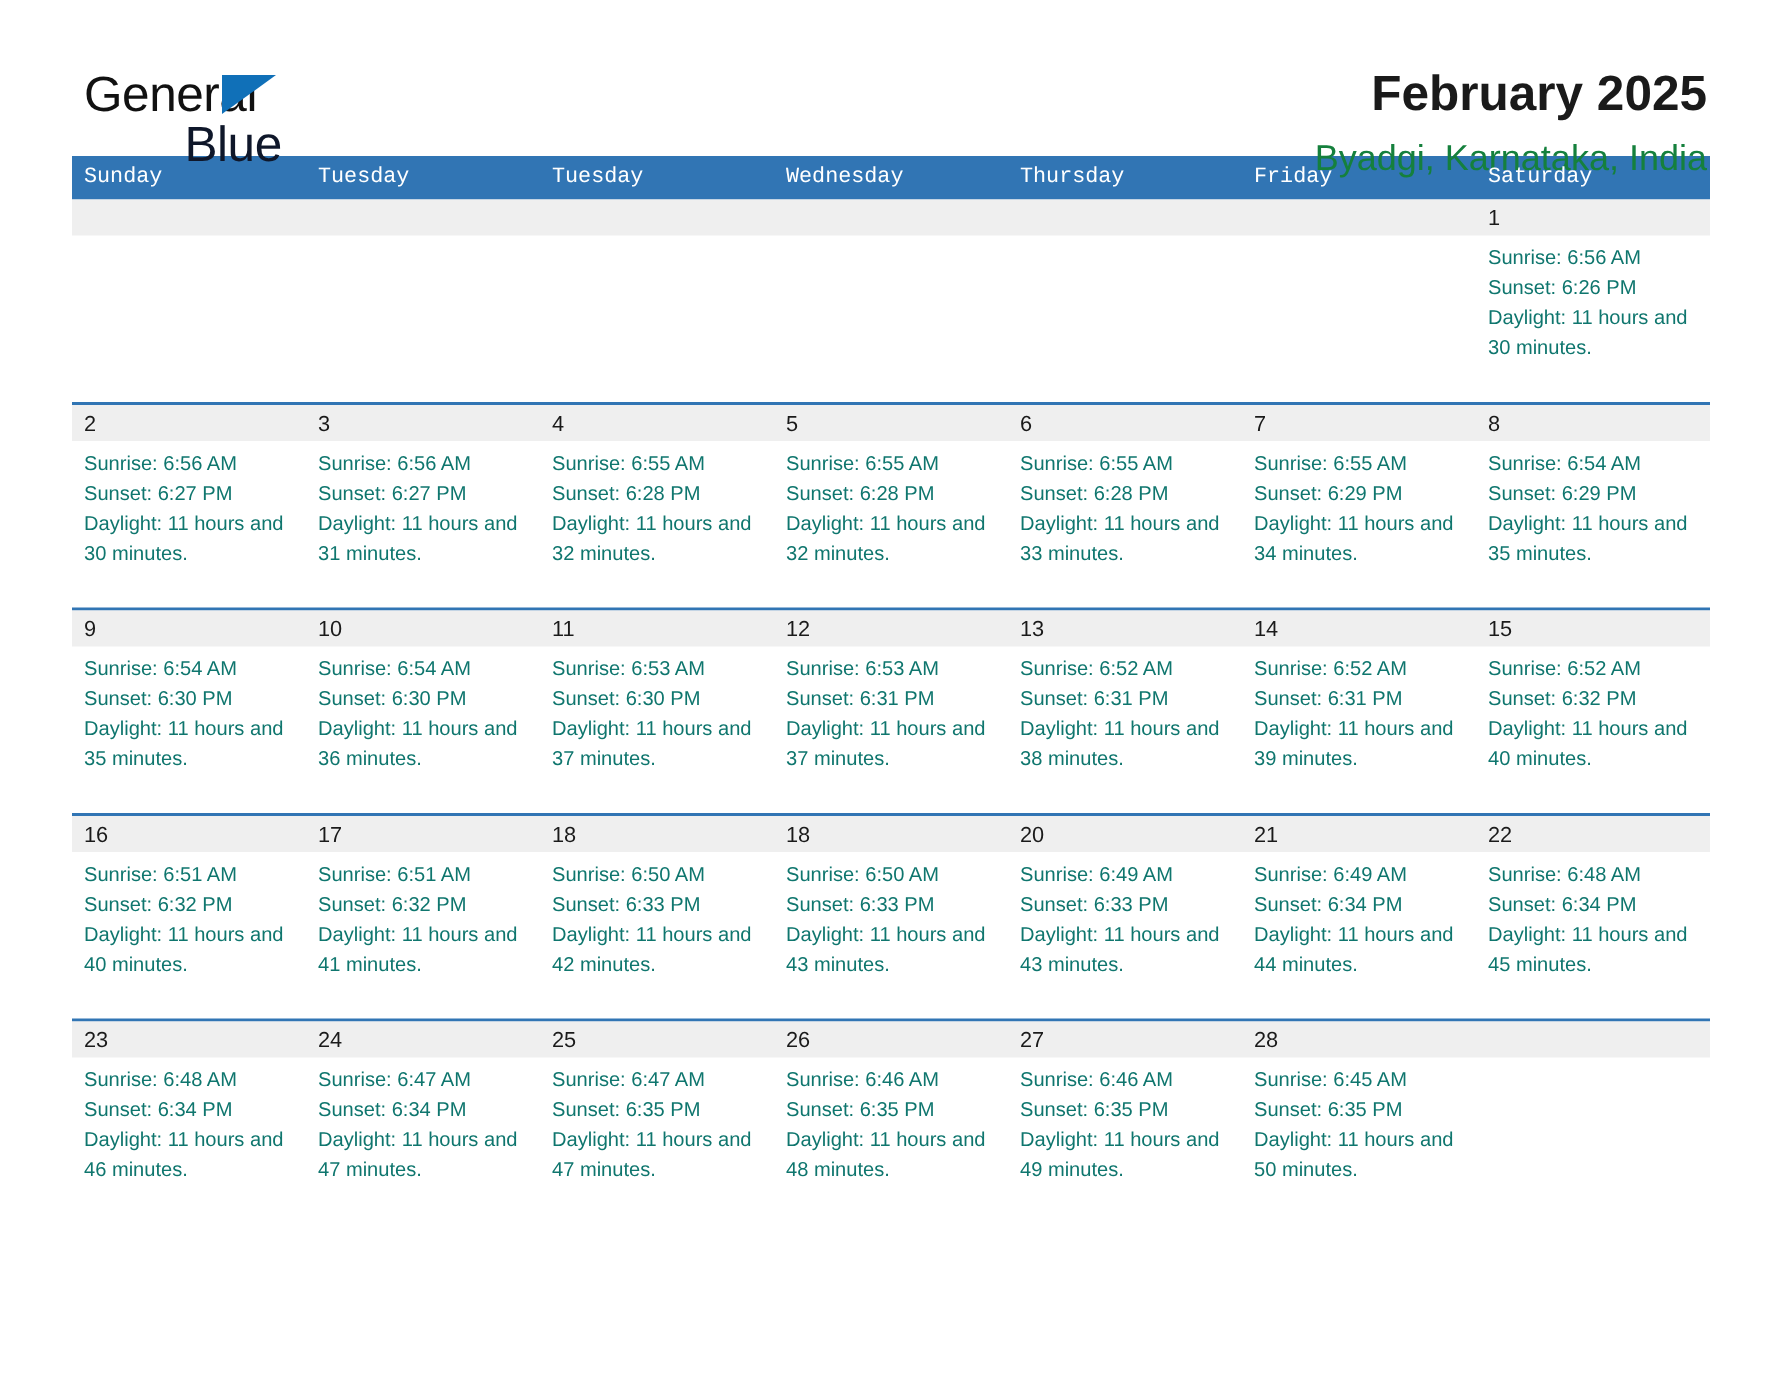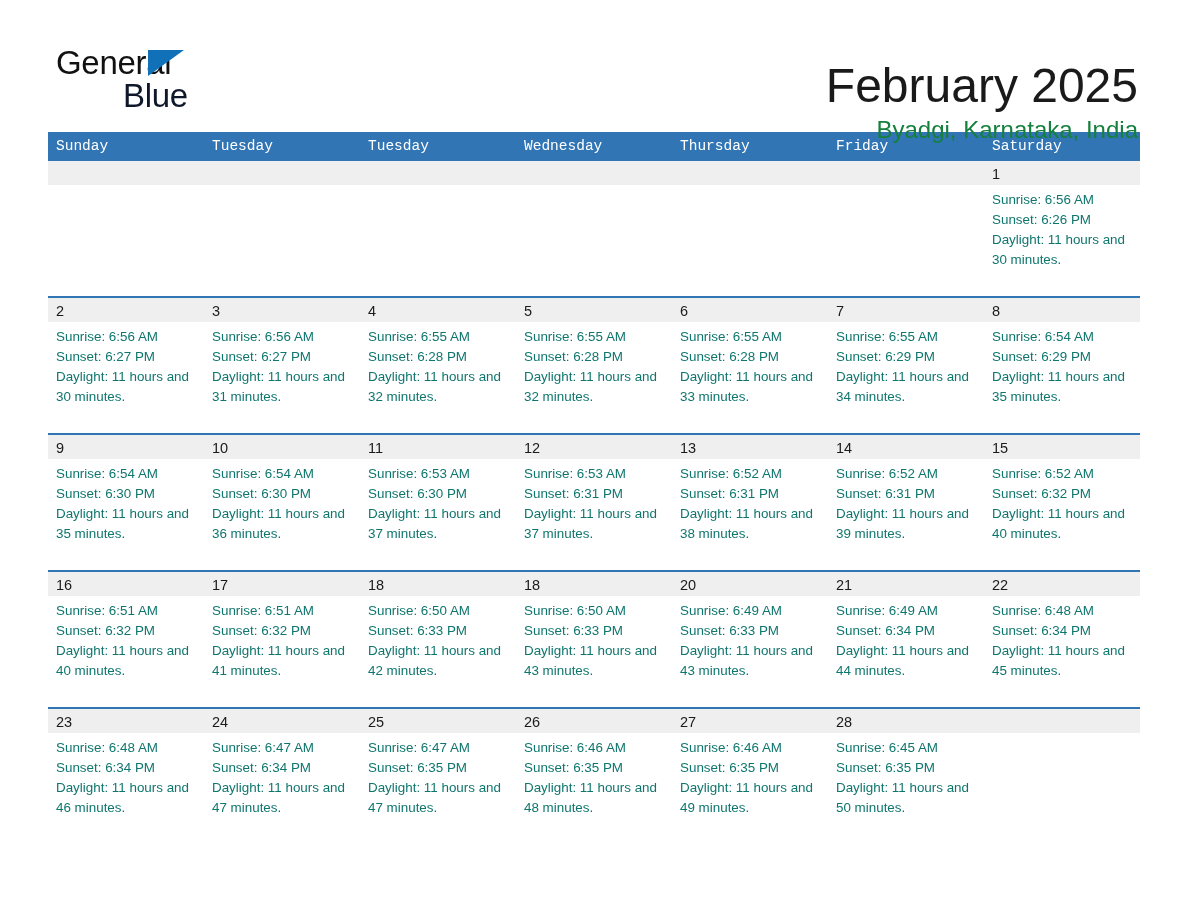--- a/index.html
+++ b/index.html
@@ -22,21 +22,21 @@
     height: 918px;
     padding: 0 48px;
   }
 
   
   .header {
     display: flex;
     align-items: flex-start;
     justify-content: space-between;
     padding-top: 38px;
-    height: 132px;
+    height: 104px;
   }
 
   .brand {
     position: relative;
     width: 190px;
     height: 76px;
     padding-left: 8px;
   }
   .brand-line1 {
     position: absolute;
@@ -66,27 +66,26 @@
     letter-spacing: -0.3px;
     color: #0f172a;
     font-weight: 400;
   }
 
   .titles {
     text-align: right;
     padding-right: 2px;
   }
   .month-title {
-    font-size: 48px;
+    font-size: 33px;
     line-height: 48px;
-    font-weight: 400;
+    font-weight: 700;
     color: #1a1a1a;
     letter-spacing: 0px;
     white-space: nowrap;
-    margin-top: 24px;
   }
   .location-title {
     margin-top: 6px;
     font-size: 24px;
     line-height: 28px;
     font-weight: 400;
     color: #15803d;
     white-space: nowrap;
   }
 

